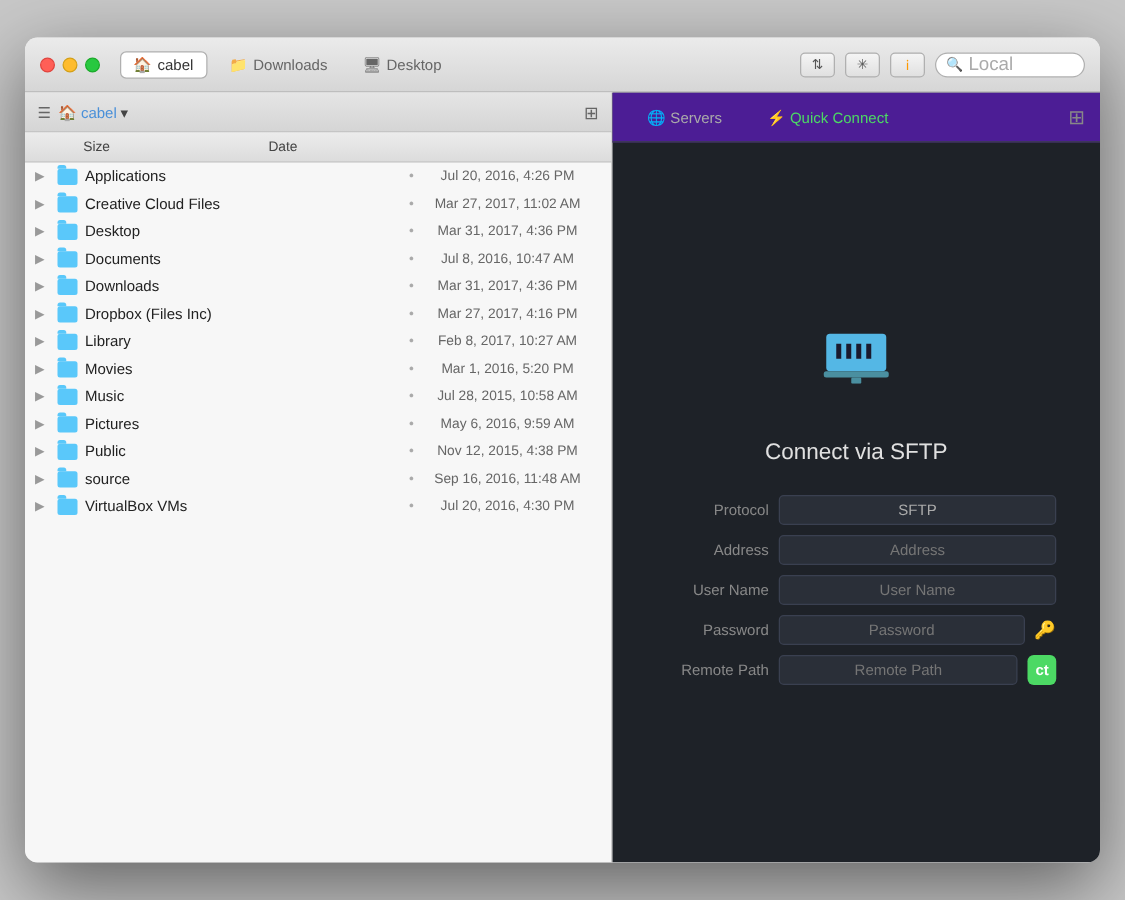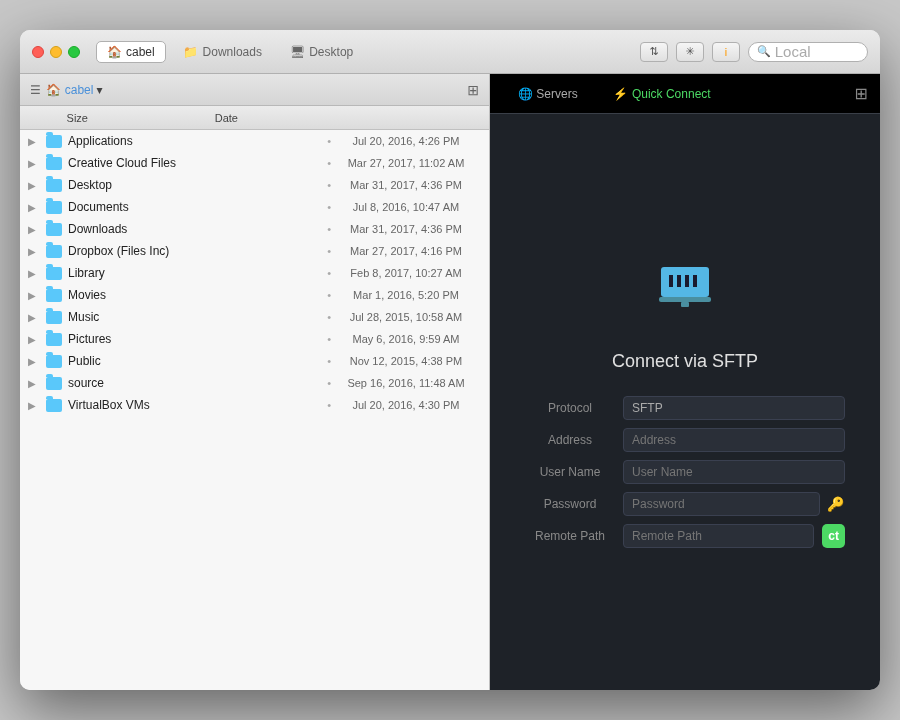--- a/index.html
+++ b/index.html
@@ -218,21 +218,21 @@
     
     .ftp-panel {
       flex: 1;
       background: #1e2228;
       display: flex;
       flex-direction: column;
       position: relative;
     }
     .ftp-toolbar {
       height: 40px;
-      background: #000000;
+      background: #4c1d95;
       border-bottom: 1px solid #3a3f48;
       display: flex;
       align-items: center;
       padding: 0 12px;
       gap: 4px;
     }
     .ftp-tab {
       padding: 6px 16px;
       font-size: 12px;
       color: #aaa;
@@ -278,34 +278,35 @@
       flex-direction: column;
       gap: 8px;
     }
     .form-row {
       display: flex;
       align-items: center;
       gap: 8px;
     }
     .form-label {
       width: 90px;
-      text-align: center;
+      text-align: right;
       font-size: 12px;
       color: #888;
       flex-shrink: 0;
     }
     .form-input {
       flex: 1;
       height: 24px;
       background: #2a2f38;
       border: 1px solid #3a4050;
       border-radius: 4px;
       color: #aaa;
       font-size: 12px;
       padding: 0 8px;
+      text-align: center;
     }
     .connect-btn {
       padding: 5px 6px;
       background: #4cd964;
       border: none;
       border-radius: 5px;
       color: #fff;
       font-size: 12px;
       font-weight: 600;
       cursor: pointer;

